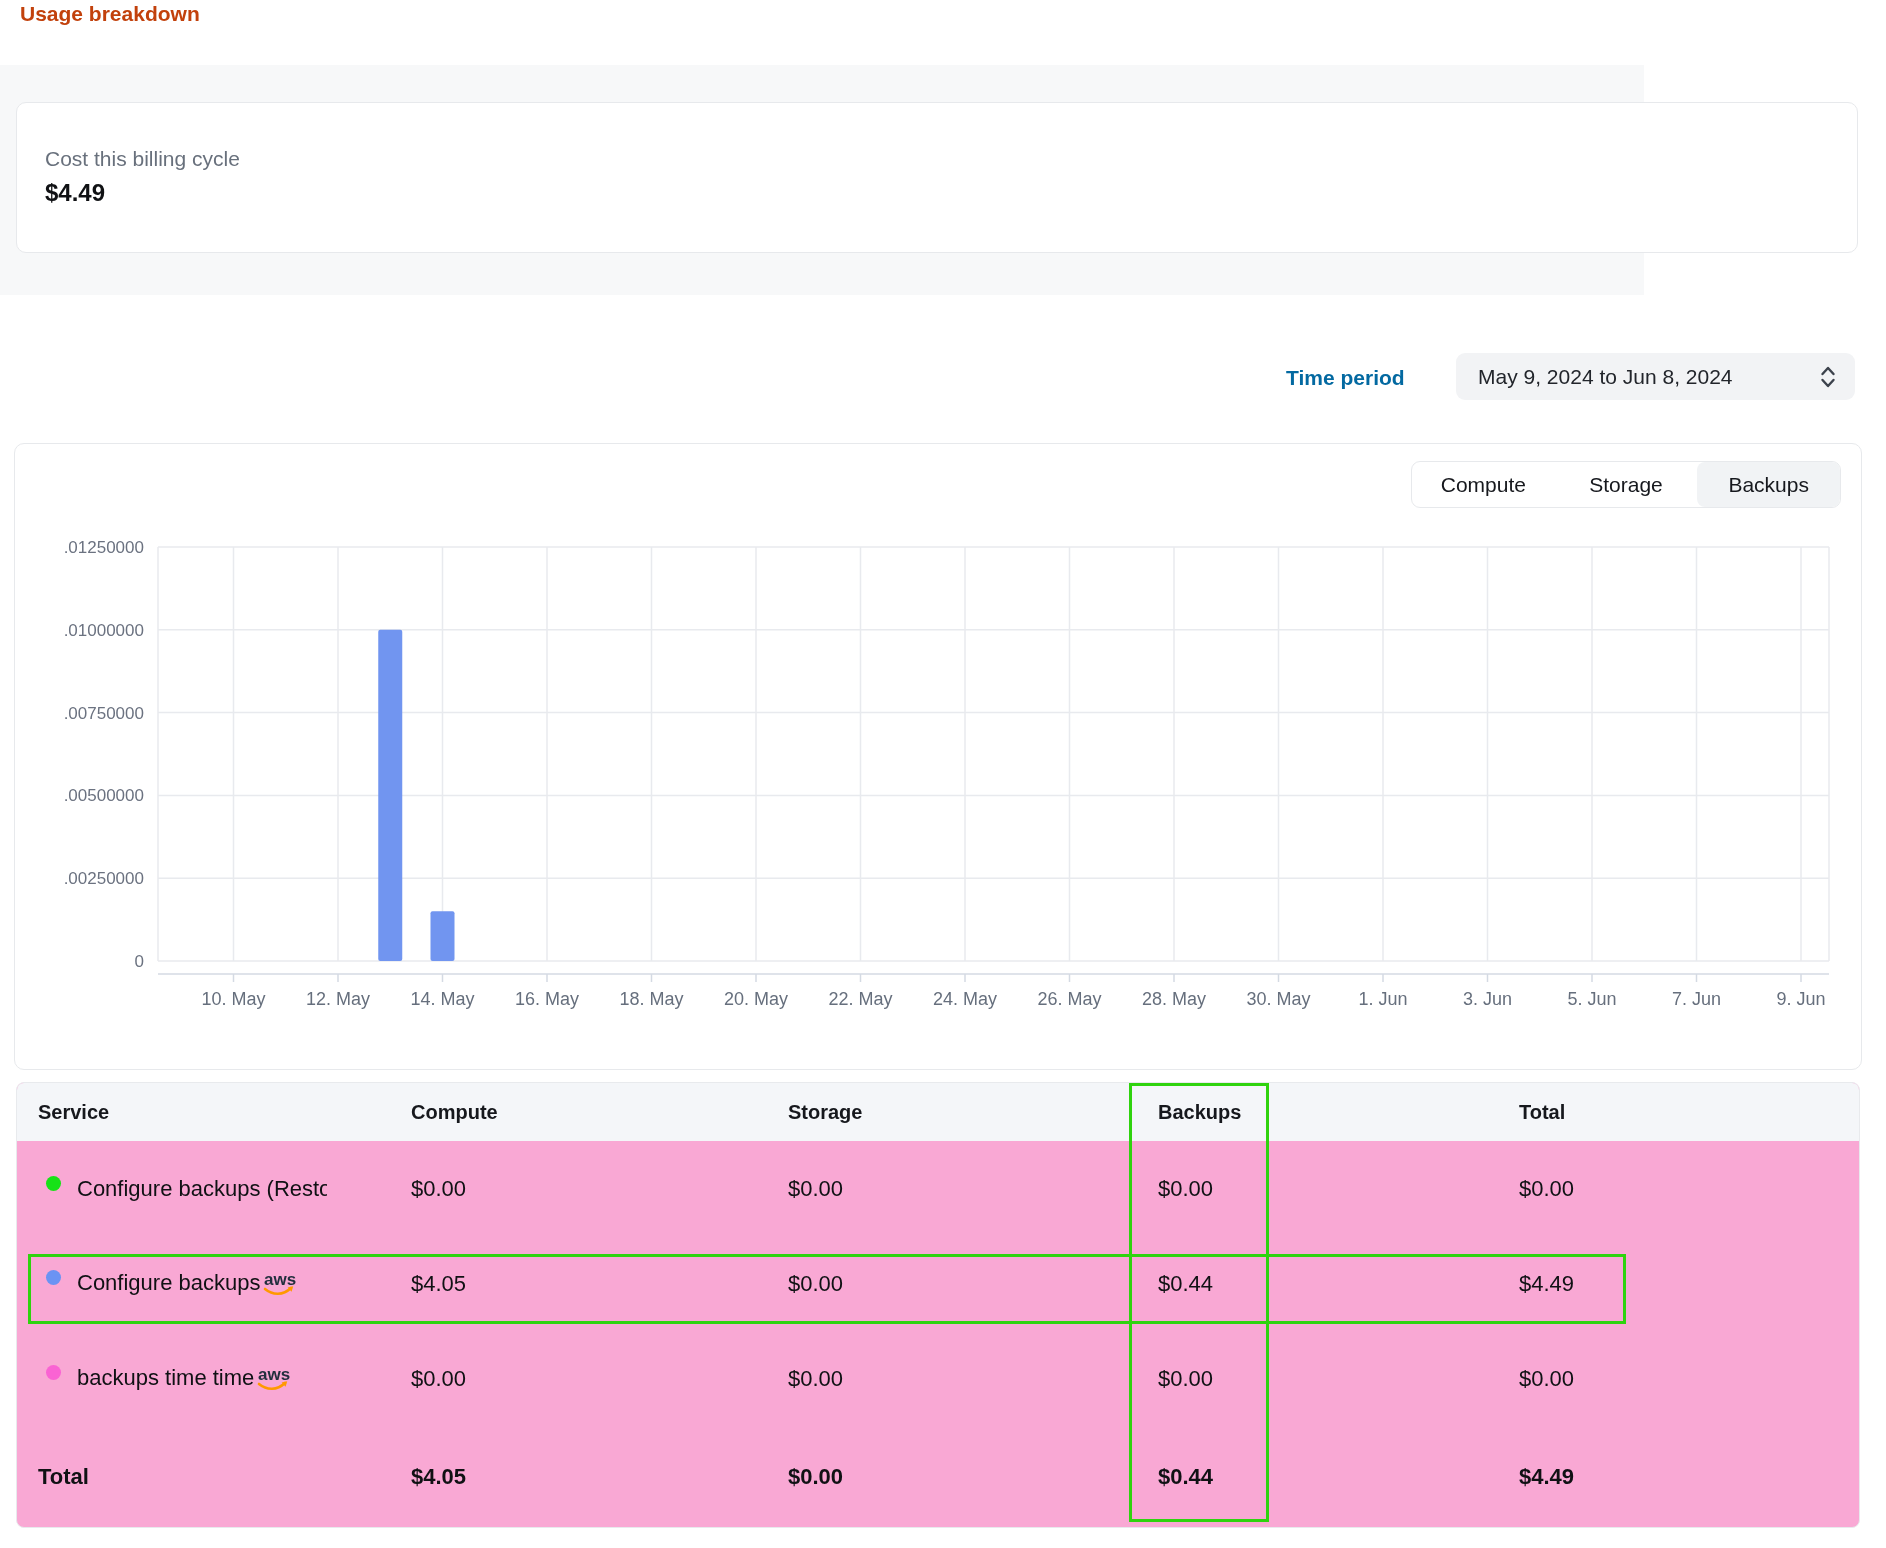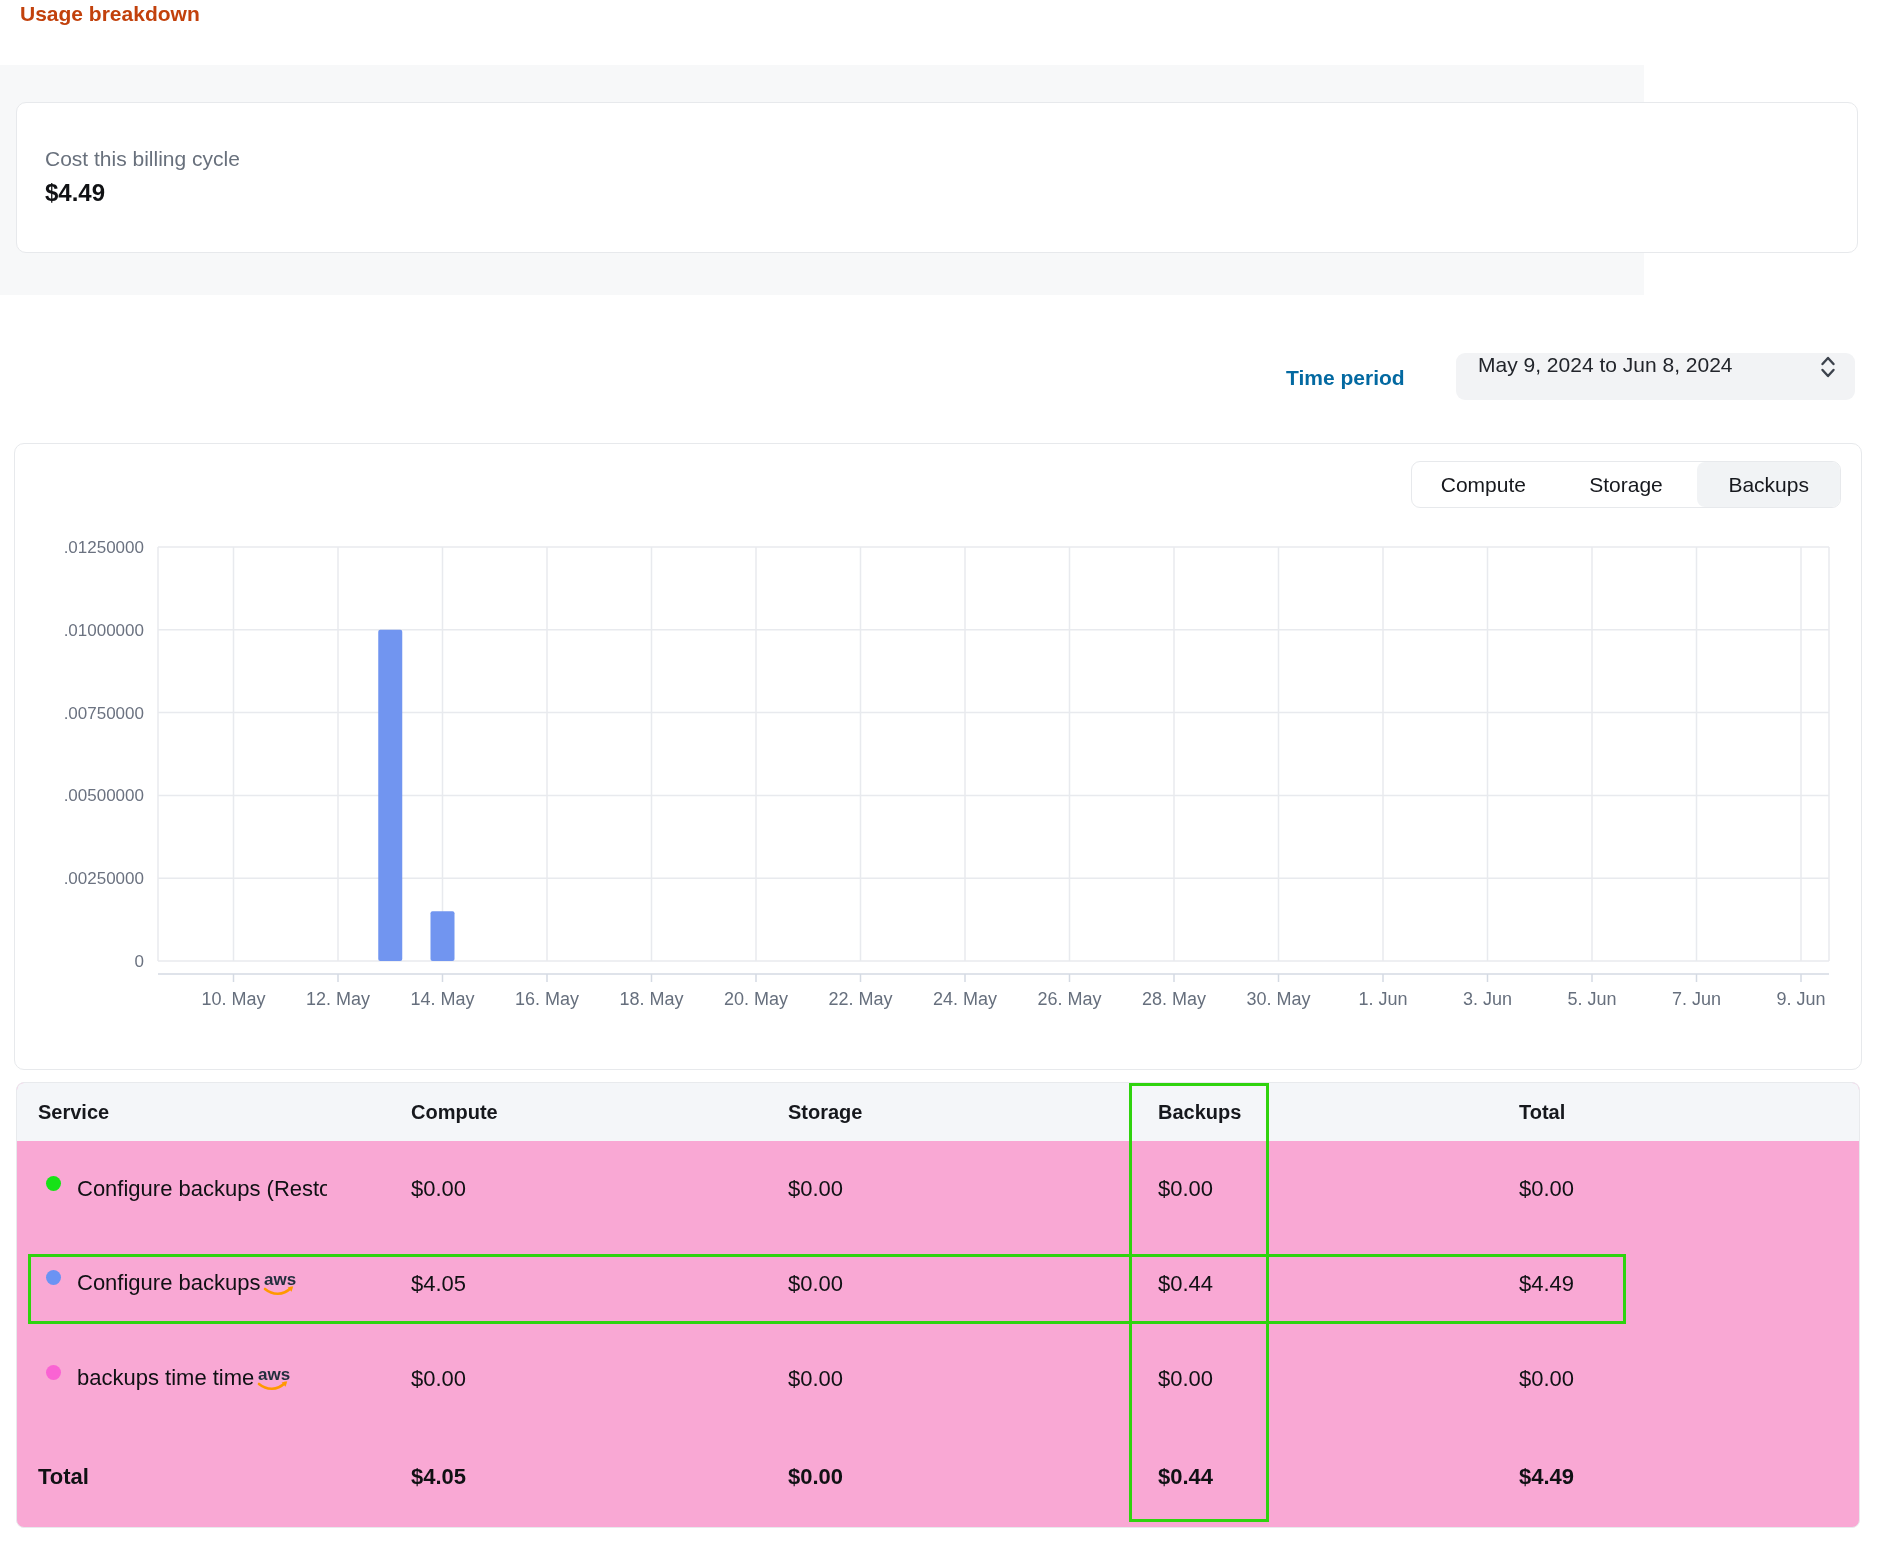--- a/index.html
+++ b/index.html
@@ -14,21 +14,21 @@
   
   .summary-band { position:absolute; left:0; top:65px; width:1644px; height:230px; background:#f7f8f9; }
   .summary-card { position:absolute; left:16px; top:37px; width:1842px; height:151px; background:#fff;
     border:1px solid #e7e9ec; border-radius:10px; }
   .cost-label { position:absolute; left:28px; top:44px; font-size:21px; color:#68707c; }
   .cost-value { position:absolute; left:28px; top:76px; font-size:24px; font-weight:700; color:#101114; }
 
   
   .time-period-label { position:absolute; left:1286px; top:366px; font-size:21px; font-weight:700; color:#0369a1; }
   .time-period-select { position:absolute; left:1456px; top:353px; width:399px; height:47px;
-    background:#f2f3f5; border-radius:9px; display:flex; padding:0 16px 0 22px;
+    background:#f2f3f5; border-radius:9px; display:flex; align-items:center; padding:0 16px 0 22px;
     font-size:21px; color:#22252b; cursor:pointer; }
   .selector-icon { margin-left:auto; display:flex; }
 
   
   .chart-card { position:absolute; left:14px; top:443px; width:1848px; height:627px;
     border:1px solid #e7e9ec; border-radius:10px; background:#fff; }
   .tab-group { position:absolute; left:1396px; top:17px; width:430px; height:47px;
     border:1px solid #e7e9ec; border-radius:9px; display:flex; background:#fff; overflow:hidden; z-index:2; }
   .tab { flex:1 1 0; display:flex; align-items:center; justify-content:center;
     font-size:21px; color:#16181d; cursor:pointer; border-radius:8px; }

